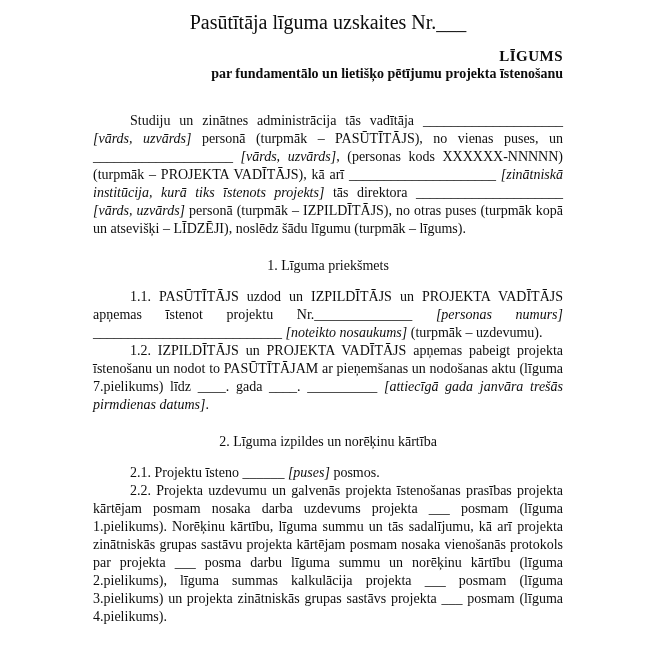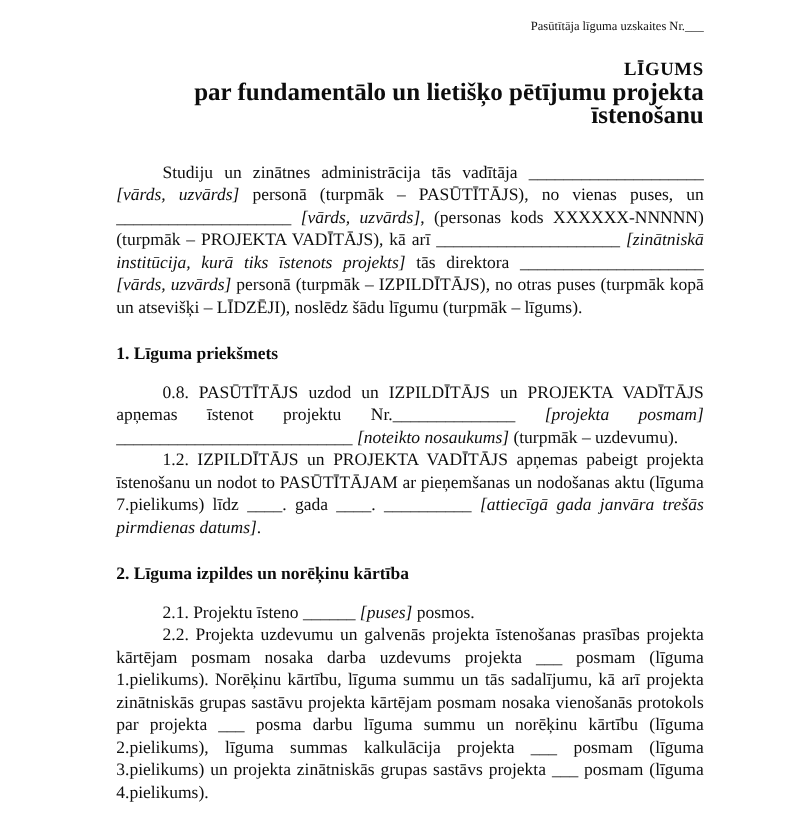--- a/index.html
+++ b/index.html
@@ -15,54 +15,55 @@
     color: #0d0d0d;
   }
   .page {
     box-sizing: border-box;
     width: 645px;
     height: 666px;
     padding: 13px 82px 0 93px;
   }
   .doc-header {
     display: flex;
-    justify-content: flex-end;
-    font-size: 10px;
+    justify-content: center;
+    font-size: 20px;
     line-height: 18px;
     white-space: nowrap;
   }
   .title-block {
     text-align: right;
     margin-top: 16px;
   }
   .doc-title {
     font-weight: bold;
     font-size: 15px;
     line-height: 18px;
     letter-spacing: 0.5px;
   }
   .doc-subtitle {
     font-weight: bold;
-    font-size: 20px;
+    font-size: 14px;
     line-height: 18px;
   }
   p.clause {
     margin: 0;
     font-size: 14px;
     line-height: 18px;
     text-align: justify;
     text-indent: 37px;
   }
   p.intro {
     margin-top: 29px;
   }
   h2.sec-heading {
     font-size: 14px;
-    font-weight: bold;
+    font-weight: normal;
     line-height: 18px;
+    text-align: center;
     margin: 19px 0 13px 0;
   }
   .it {
     font-style: italic;
   }
 </style>
 </head>
 <body>
 
 <div class="page">
@@ -73,21 +74,21 @@
 
   <div class="title-block">
     <div class="doc-title">LĪGUMS</div>
     <div class="doc-subtitle">par fundamentālo un lietišķo pētījumu projekta īstenošanu</div>
   </div>
 
   <p class="clause intro"><span>Studiju un zinātnes administrācija tās vadītāja ____________________ </span><span class="it">[vārds, uzvārds]</span><span> personā (turpmāk – PASŪTĪTĀJS), no vienas puses, un ____________________ </span><span class="it">[vārds, uzvārds]</span><span>, (personas kods XXXXXX-NNNNN) (turpmāk – PROJEKTA VADĪTĀJS), kā arī _____________________ </span><span class="it">[zinātniskā institūcija, kurā tiks īstenots projekts]</span><span> tās direktora _____________________ </span><span class="it">[vārds, uzvārds]</span><span> personā (turpmāk – IZPILDĪTĀJS), no otras puses (turpmāk kopā un atsevišķi – LĪDZĒJI), noslēdz šādu līgumu (turpmāk – līgums).</span></p>
 
   <h2 class="sec-heading">1. Līguma priekšmets</h2>
 
-  <p class="clause"><span>0.8. PASŪTĪTĀJS uzdod un IZPILDĪTĀJS un PROJEKTA VADĪTĀJS apņemas īstenot projektu Nr.______________ </span><span class="it">[projekta posmam]</span><span> ___________________________ </span><span class="it">[noteikto nosaukums]</span><span> (turpmāk – uzdevumu).</span></p>
+  <p class="clause"><span>1.1. PASŪTĪTĀJS uzdod un IZPILDĪTĀJS un PROJEKTA VADĪTĀJS apņemas īstenot projektu Nr.______________ </span><span class="it">[personas numurs]</span><span> ___________________________ </span><span class="it">[noteikto nosaukums]</span><span> (turpmāk – uzdevumu).</span></p>
 
   <p class="clause"><span>1.2. IZPILDĪTĀJS un PROJEKTA VADĪTĀJS apņemas pabeigt projekta īstenošanu un nodot to PASŪTĪTĀJAM ar pieņemšanas un nodošanas aktu (līguma 7.pielikums) līdz ____. gada ____. __________ </span><span class="it">[attiecīgā gada janvāra trešās pirmdienas datums]</span><span>.</span></p>
 
   <h2 class="sec-heading">2. Līguma izpildes un norēķinu kārtība</h2>
 
   <p class="clause"><span>2.1. Projektu īsteno ______ </span><span class="it">[puses]</span><span> posmos.</span></p>
 
   <p class="clause"><span>2.2. Projekta uzdevumu un galvenās projekta īstenošanas prasības projekta kārtējam posmam nosaka darba uzdevums projekta ___ posmam (līguma 1.pielikums). Norēķinu kārtību, līguma summu un tās sadalījumu, kā arī projekta zinātniskās grupas sastāvu projekta kārtējam posmam nosaka vienošanās protokols par projekta ___ posma darbu līguma summu un norēķinu kārtību (līguma 2.pielikums), līguma summas kalkulācija projekta ___ posmam (līguma 3.pielikums) un projekta zinātniskās grupas sastāvs projekta ___ posmam (līguma 4.pielikums).</span></p>
 
 

